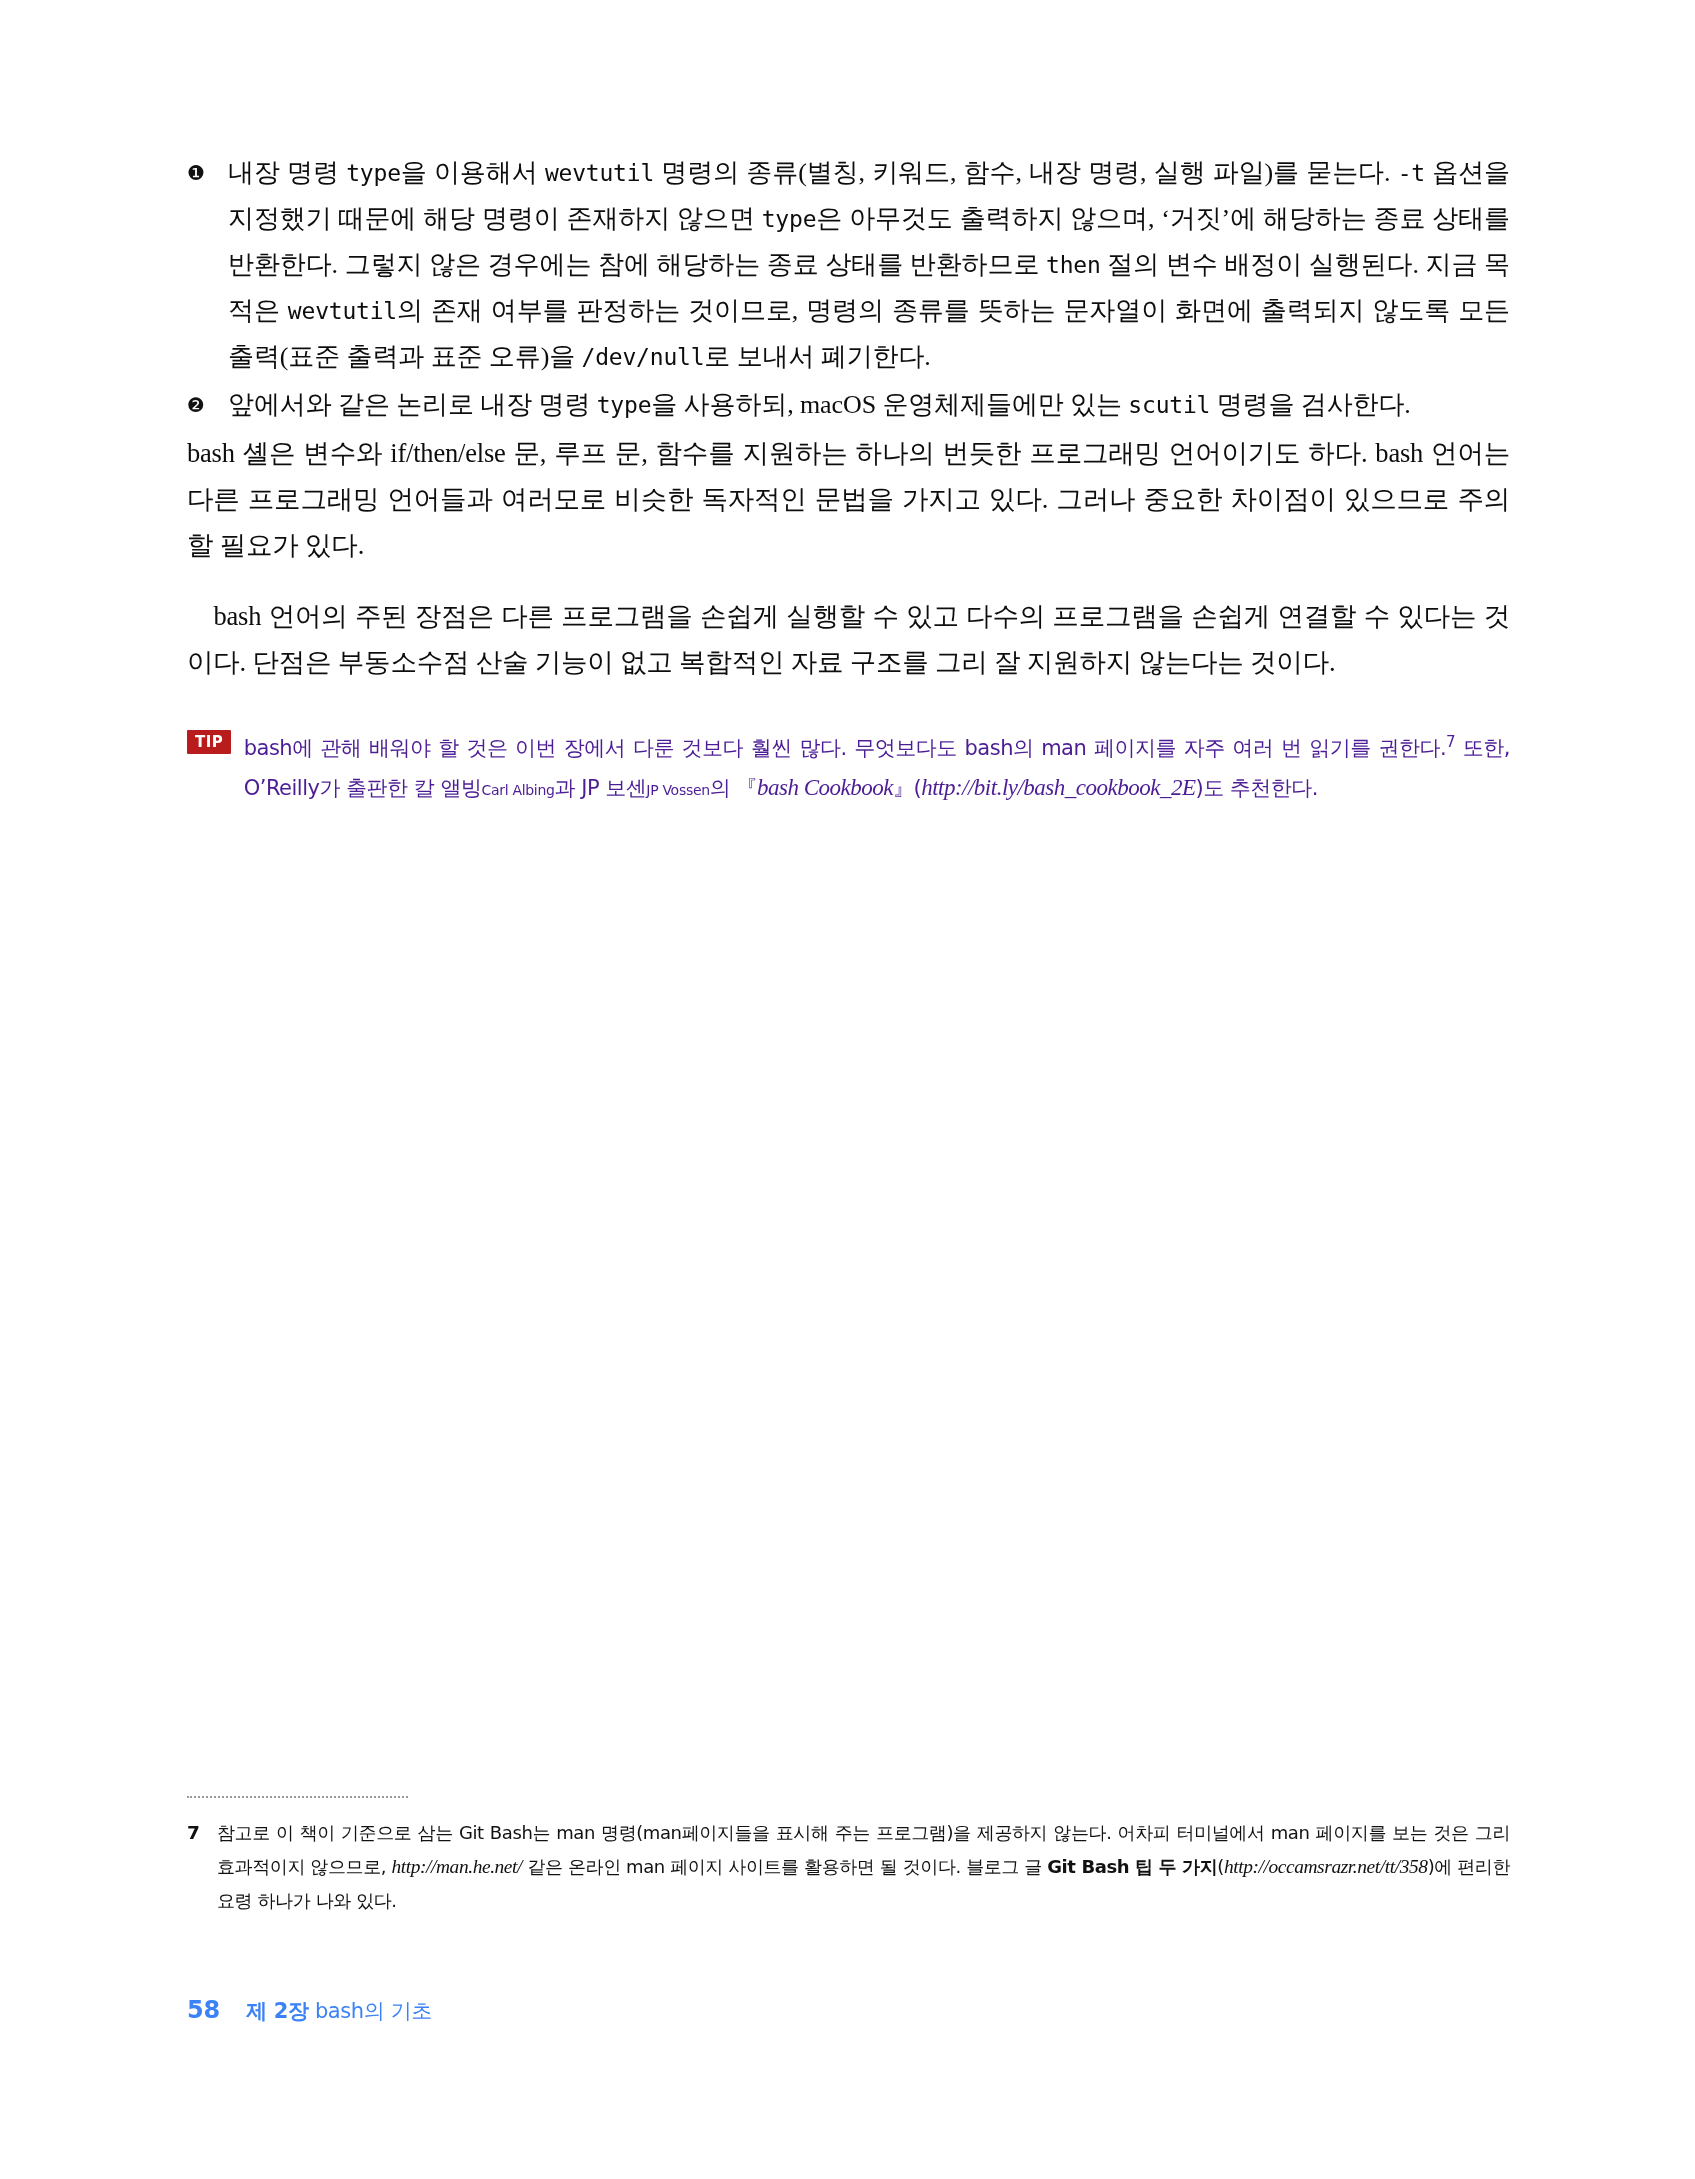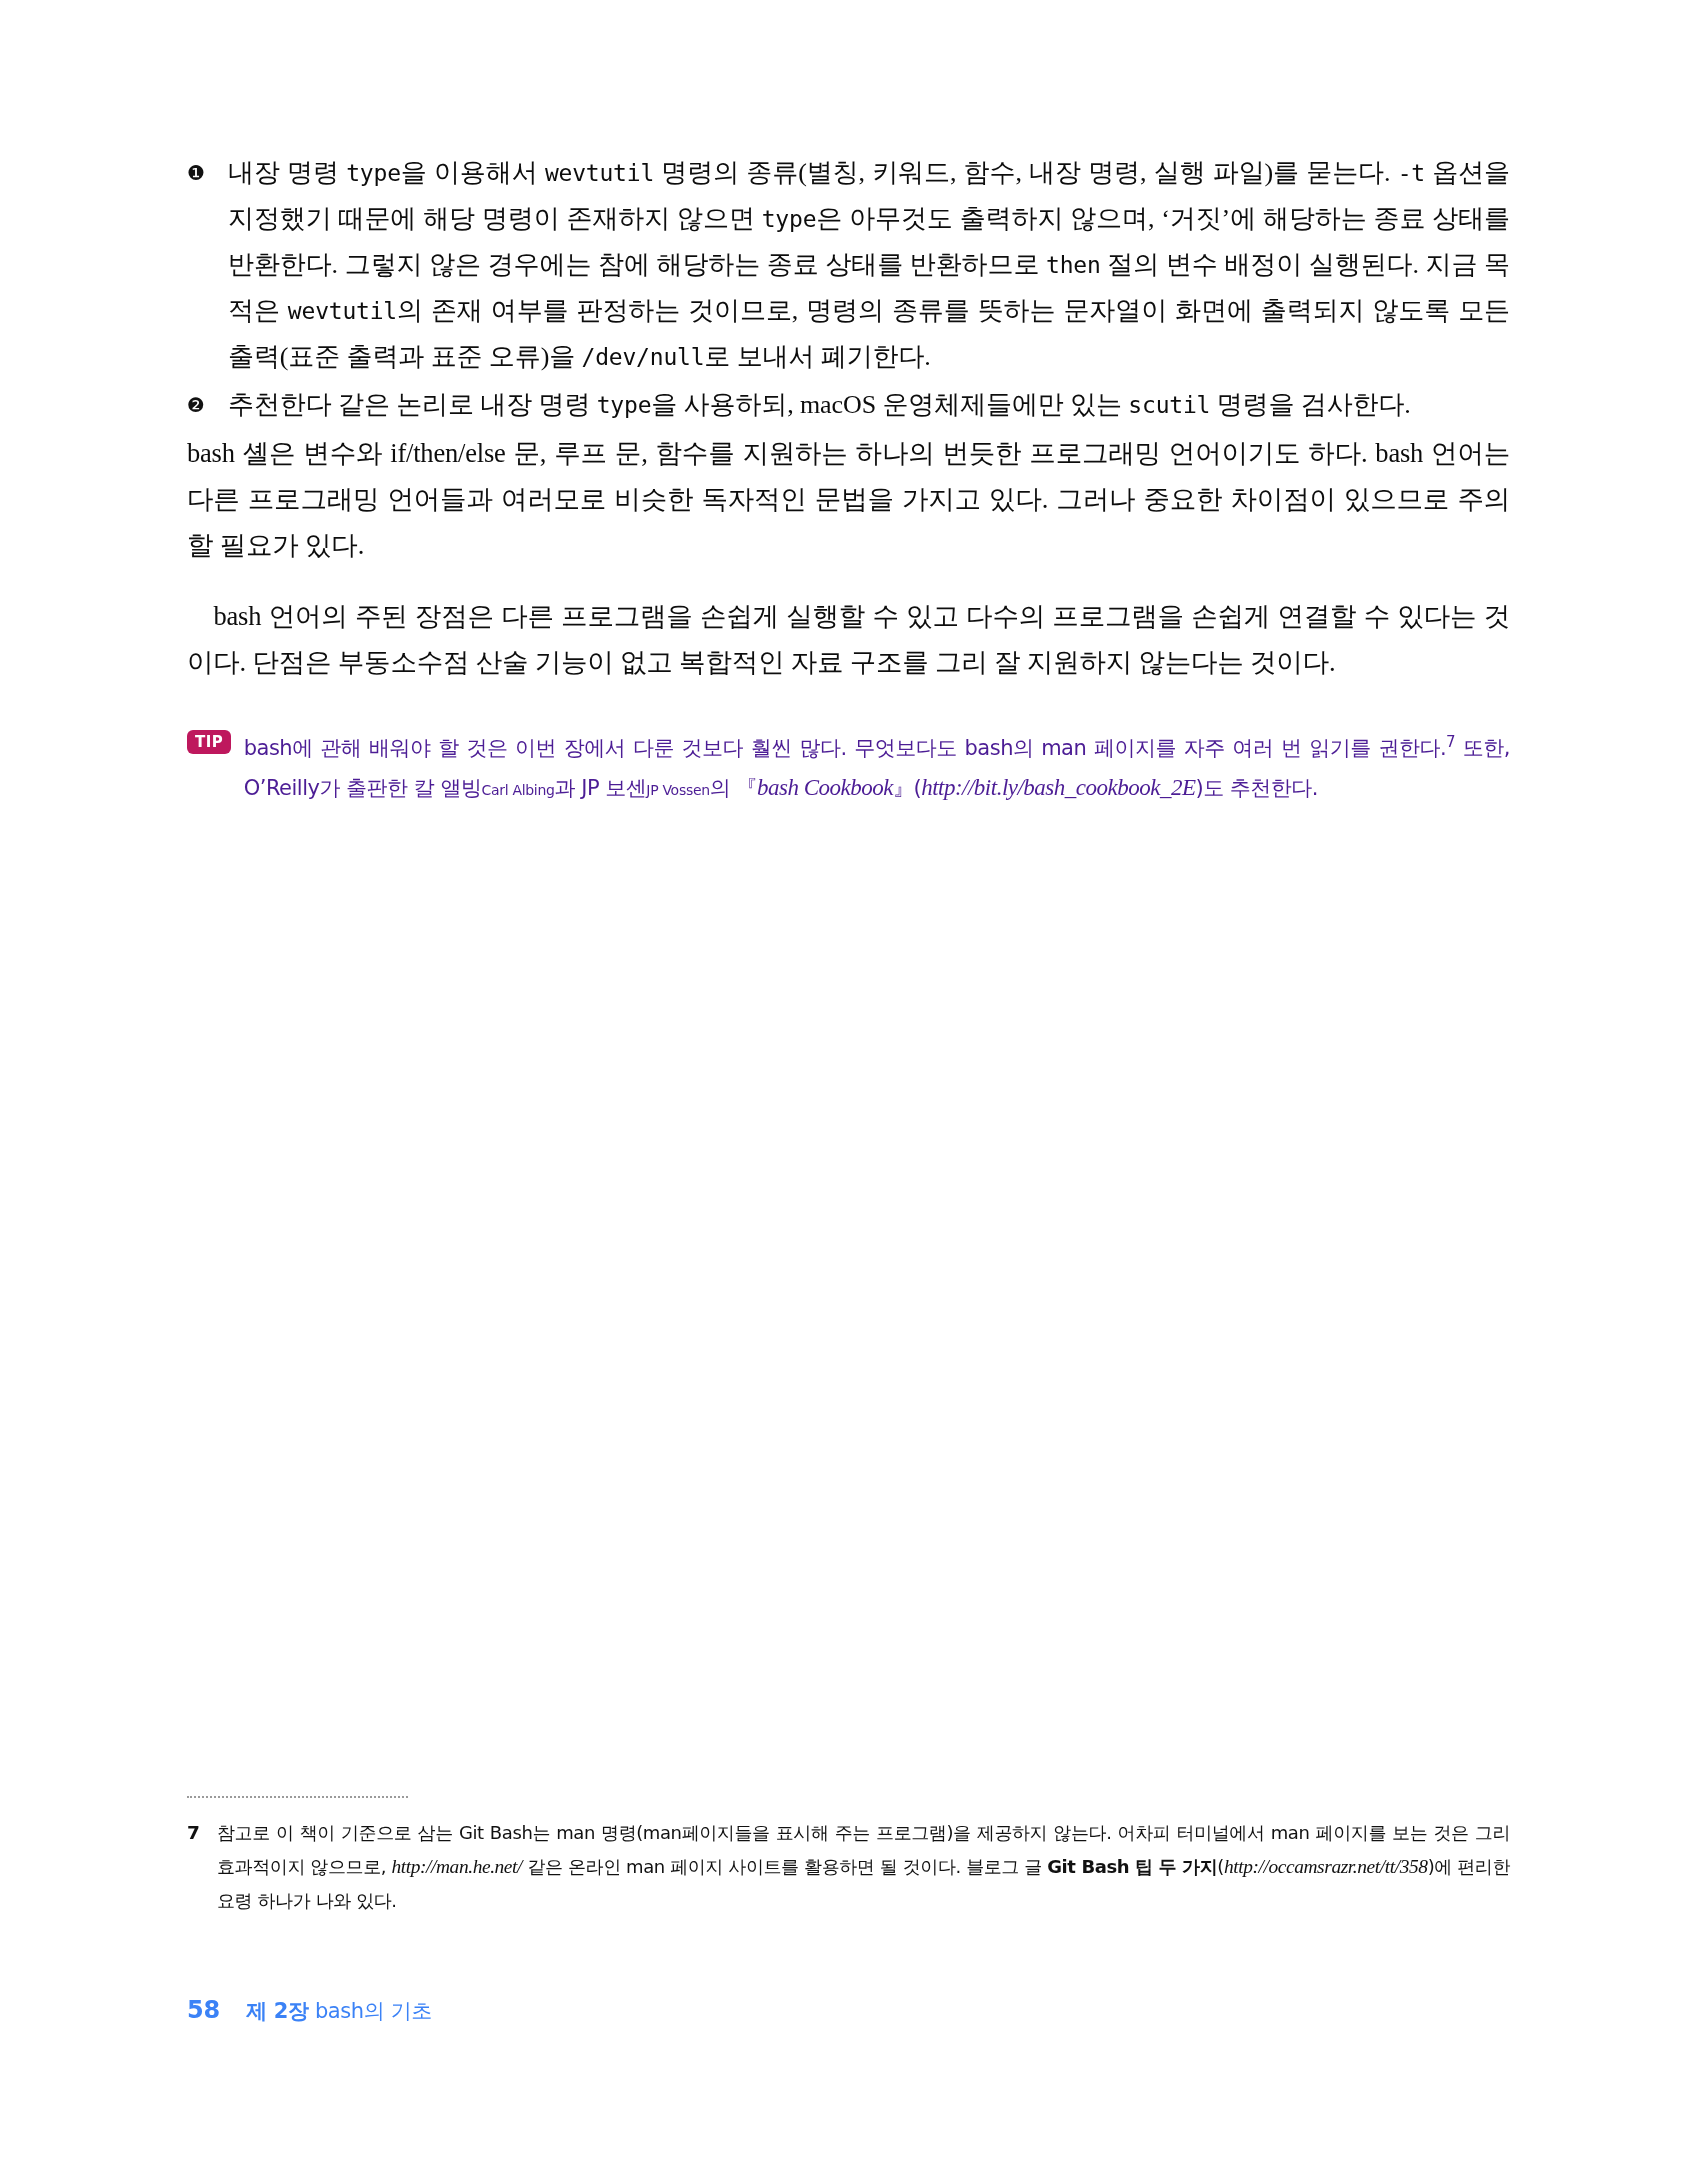--- a/index.html
+++ b/index.html
@@ -88,30 +88,30 @@
   p.body.gap-top { margin-top: 25px; }
 
   
   .tip-block {
     display: flex;
     align-items: flex-start;
     margin: 37px 0 30px 0;
   }
   .tip-badge {
     flex: 0 0 auto;
-    background: #be185d;
+    background: #b91c1c;
     color: #fff;
     font-family: "DejaVu Sans", sans-serif;
     font-size: 15px;
     font-weight: bold;
     letter-spacing: 0.5px;
     padding: 2.6px 8px 3.5px 8px;
     margin-top: 8.8px;
     margin-right: 12.4px;
-    border-radius: 6px;
+    border-radius: 1px;
   }
   .tip-text {
     flex: 1 1 auto;
     font-family: "DejaVu Sans", sans-serif;
     font-size: 21px;
     line-height: 40px;
     letter-spacing: -0.5px;
     color: #4c1d95;
     text-align: justify;
   }
@@ -198,21 +198,21 @@
 
   <div class="content">
 
     <ul class="callout-list">
       <li class="callout-item">
         <span class="callout-num">❶</span>
         <span class="callout-body"><span>내장 명령 </span><span class="mono">type</span><span>을 이용해서 </span><span class="mono">wevtutil</span><span> 명령의 종류(별칭, 키워드, 함수, 내장 명령, 실행 파일)를 묻는다. </span><span class="mono">-t</span><span> 옵션을 지정했기 때문에 해당 명령이 존재하지 않으면 </span><span class="mono">type</span><span>은 아무것도 출력하지 않으며, ‘거짓’에 해당하는 종료 상태를 반환한다. 그렇지 않은 경우에는 참에 해당하는 종료 상태를 반환하므로 </span><span class="mono">then</span><span> 절의 변수 배정이 실행된다. 지금 목적은 </span><span class="mono">wevtutil</span><span>의 존재 여부를 판정하는 것이므로, 명령의 종류를 뜻하는 문자열이 화면에 출력되지 않도록 모든 출력(표준 출력과 표준 오류)을 </span><span class="mono">/dev/null</span><span>로 보내서 폐기한다.</span></span>
       </li>
       <li class="callout-item">
         <span class="callout-num">❷</span>
-        <span class="callout-body"><span>추천한다 같은 논리로 내장 명령 </span><span class="mono">type</span><span>을 사용하되, macOS 운영체제들에만 있는 </span><span class="mono">scutil</span><span> 명령을 검사한다.</span></span>
+        <span class="callout-body"><span>앞에서와 같은 논리로 내장 명령 </span><span class="mono">type</span><span>을 사용하되, macOS 운영체제들에만 있는 </span><span class="mono">scutil</span><span> 명령을 검사한다.</span></span>
       </li>
     </ul>
 
 
     <p class="body">bash 셸은 변수와 if/then/else 문, 루프 문, 함수를 지원하는 하나의 번듯한 프로그래밍 언어이기도 하다. bash 언어는 다른 프로그래밍 언어들과 여러모로 비슷한 독자적인 문법을 가지고 있다. 그러나 중요한 차이점이 있으므로 주의할 필요가 있다.</p>
     <p class="body indent gap-top">bash 언어의 주된 장점은 다른 프로그램을 손쉽게 실행할 수 있고 다수의 프로그램을 손쉽게 연결할 수 있다는 것이다. 단점은 부동소수점 산술 기능이 없고 복합적인 자료 구조를 그리 잘 지원하지 않는다는 것이다.</p>
 
     <div class="tip-block">
       <span class="tip-badge">TIP</span>
       <div class="tip-text">

